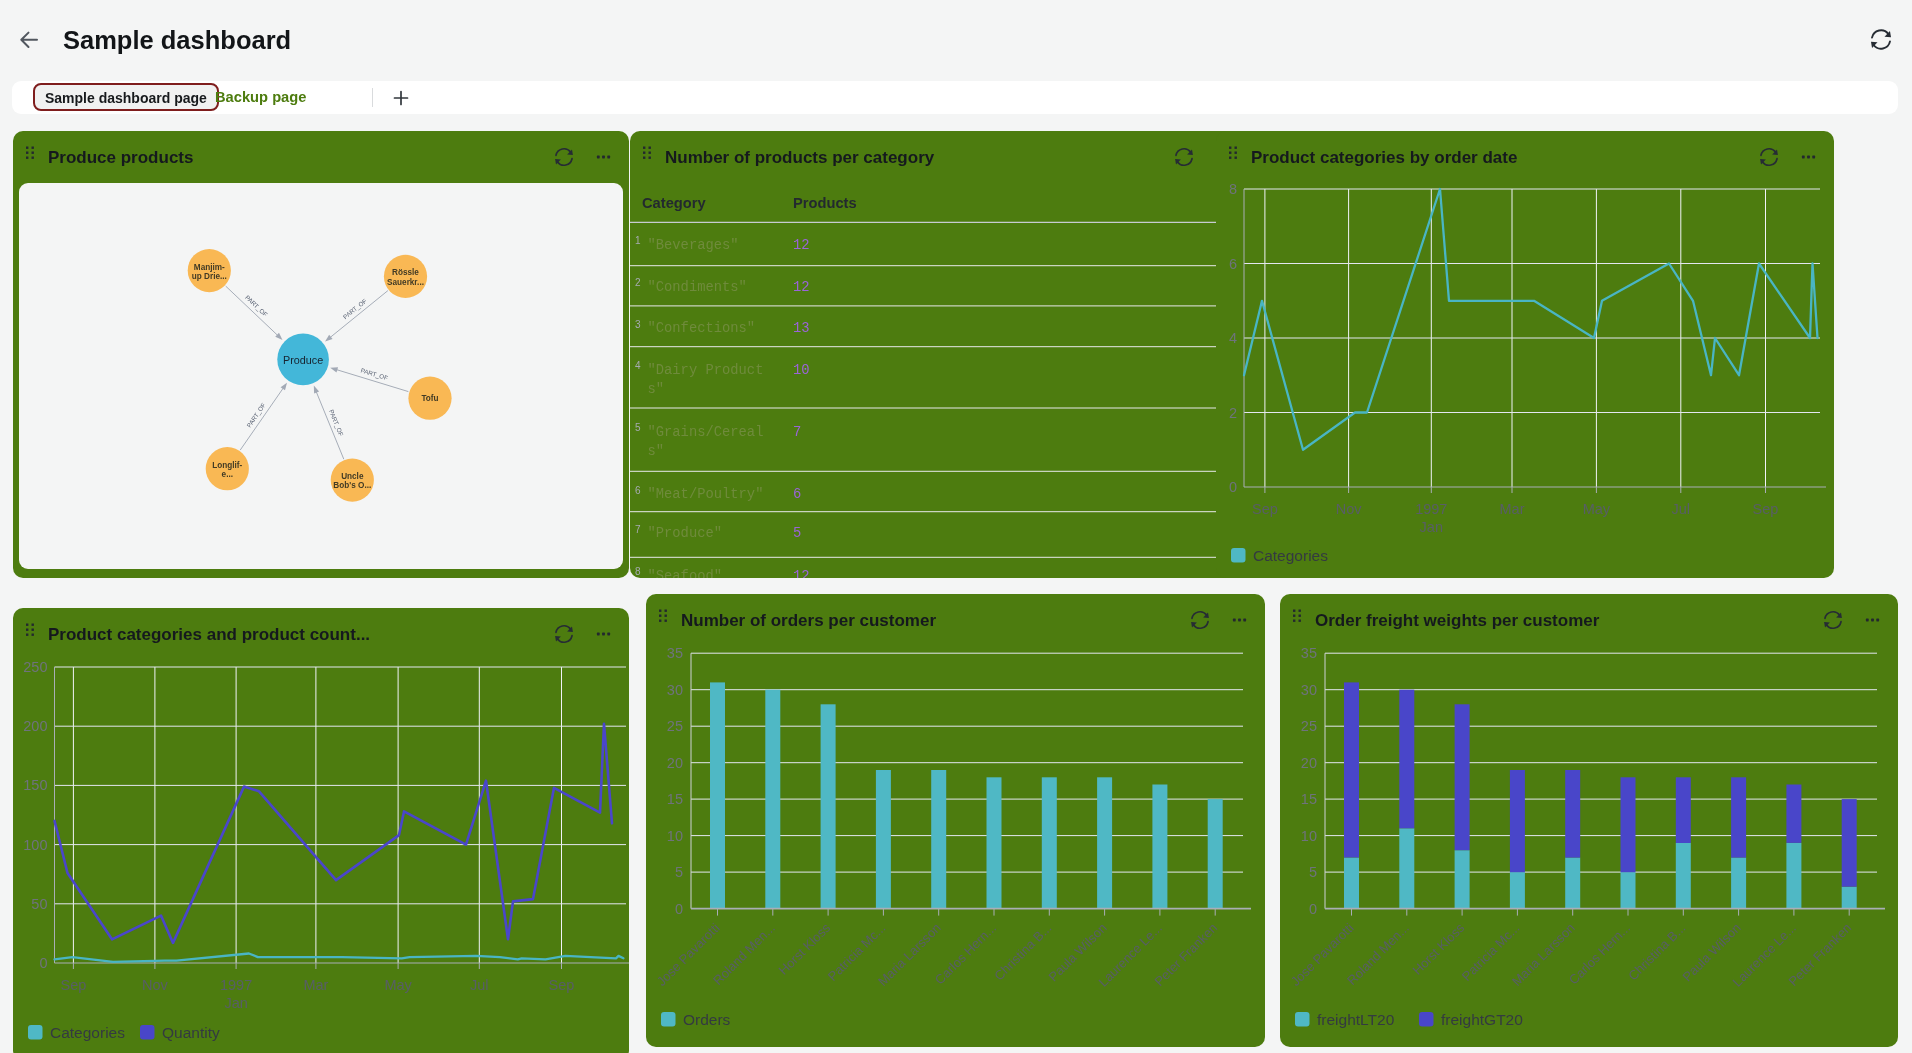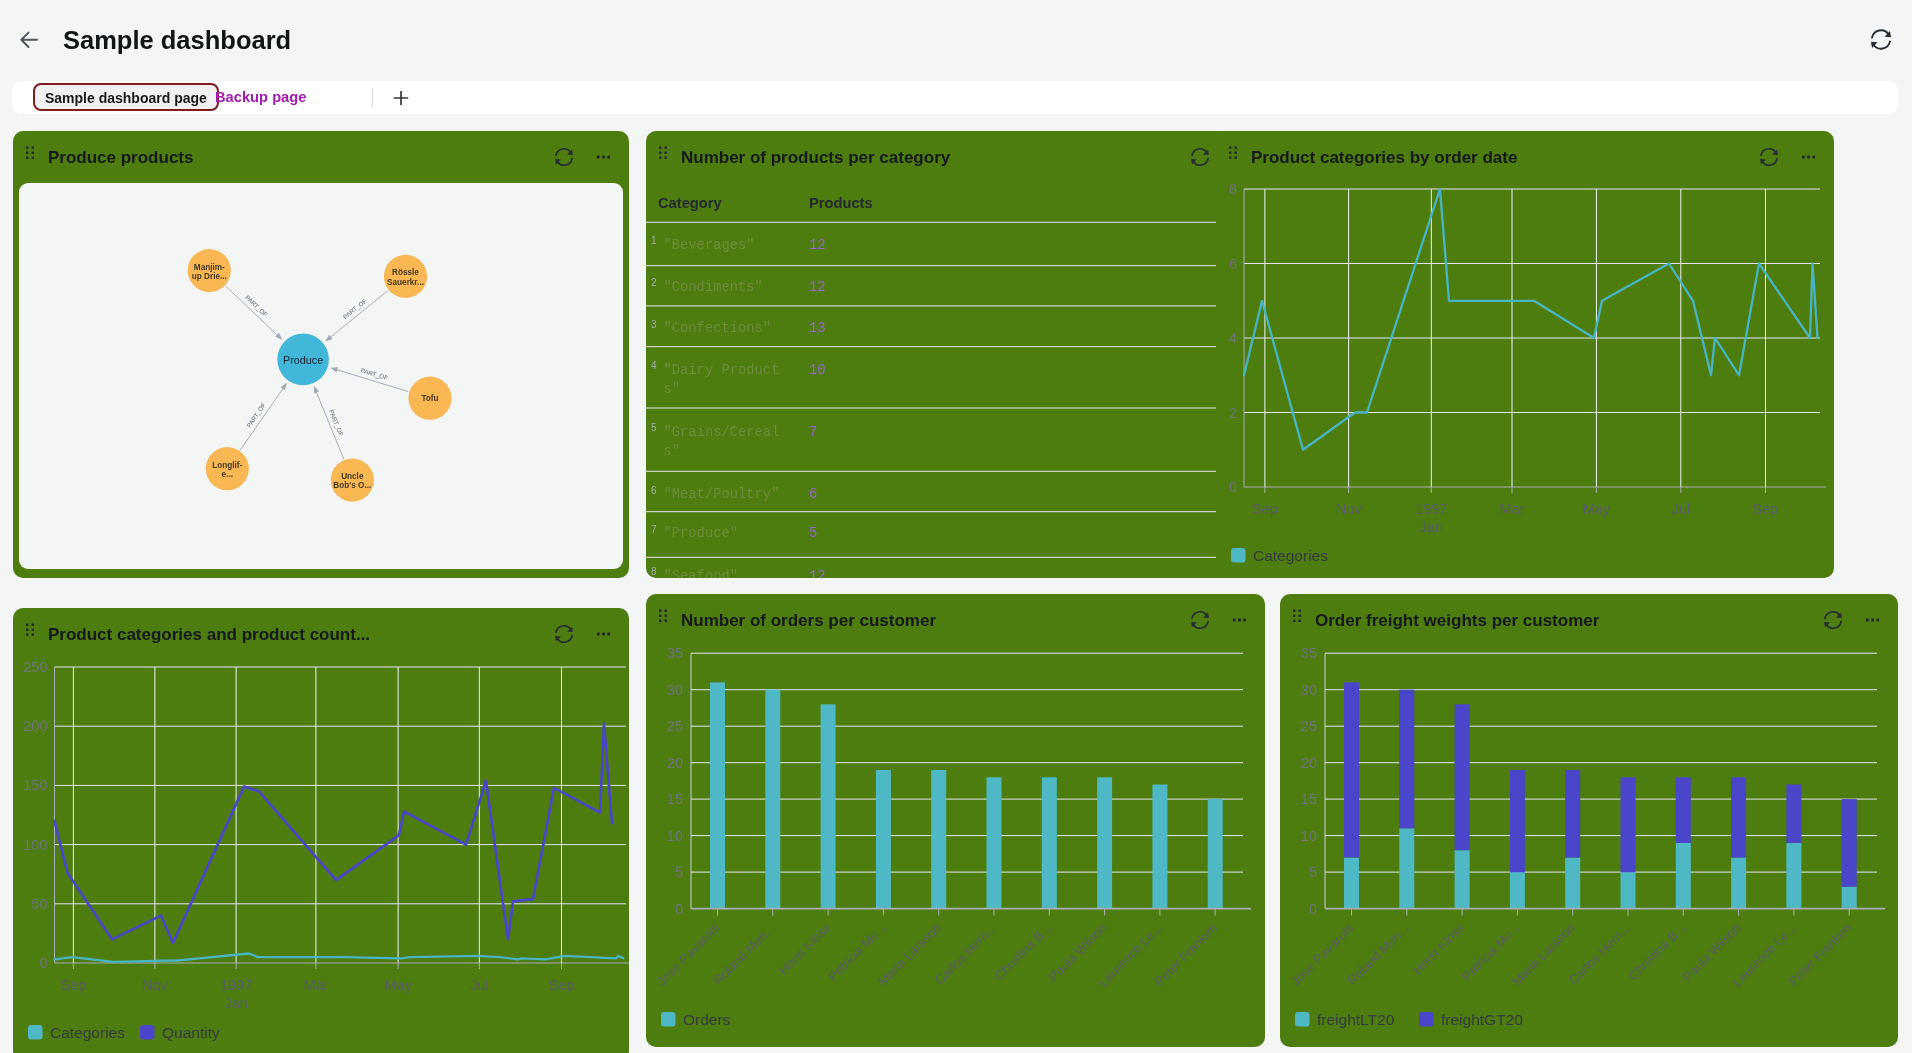--- a/index.html
+++ b/index.html
@@ -1,19 +1,19 @@
 <!DOCTYPE html>
 <html><head><meta charset="utf-8">
 <style>
 *{margin:0;padding:0;box-sizing:border-box}
 html,body{width:1912px;height:1053px;overflow:hidden;font-family:"Liberation Sans",sans-serif;background:#f4f5f5}
 .topband{position:absolute;left:0;top:0;width:1912px;height:81px;background:#f4f5f5}
 .tabstrip{position:absolute;left:12px;top:81px;width:1886px;height:33px;background:#fff;border-radius:9px}
 .tabpill{position:absolute;left:21px;top:2px;height:28px;line-height:26px;padding:0 10px;background:#f1f1f1;border:2px solid #7f1d1d;border-radius:8px;font-size:14px;font-weight:bold;color:#17191c}
-.tab2{position:absolute;left:203px;top:2px;height:28px;line-height:28px;font-size:14.7px;font-weight:bold;color:#a21caf}
+.tab2{position:absolute;left:203px;top:2px;height:28px;line-height:28px;font-size:14.7px;font-weight:bold;color:#4d7c0f}
 .tdiv{position:absolute;left:360px;top:7px;width:1px;height:19px;background:#d9dbdd}
 .panel{position:absolute;background:#4d7c0f;border-radius:10px;overflow:hidden}
 .ph,.chart{position:absolute;left:0;top:0}
 .chart{top:0}
 svg text{font-family:"Liberation Sans",sans-serif}
 .mono{font-family:"Liberation Mono",monospace}
 </style></head>
 <body>
 <div class="topband"></div>
 
@@ -80,21 +80,21 @@
       <circle cx="214.3" cy="337.7" r="21.6" fill="#F9B854"></circle>
       <text x="214.3" y="336.7" font-size="8.2" font-weight="bold" fill="#413a25" text-anchor="middle">Longlif-</text>
       <text x="214.3" y="345.9" font-size="8.2" font-weight="bold" fill="#413a25" text-anchor="middle">e...</text>
       <circle cx="339.3" cy="349.1" r="21.6" fill="#F9B854"></circle>
       <text x="339.3" y="348.1" font-size="8.2" font-weight="bold" fill="#413a25" text-anchor="middle">Uncle</text>
       <text x="339.3" y="357.3" font-size="8.2" font-weight="bold" fill="#413a25" text-anchor="middle">Bob's O...</text>
       <circle cx="290.1" cy="228.4" r="25.8" fill="#43B7D9"></circle>
       <text x="290.1" y="232.9" font-size="10.8" fill="#17222e" text-anchor="middle">Produce</text>
     </svg>
   </div>
-<div class="panel" style="left:646px;top:131px;width:619px;height:447px">
+<div class="panel" style="left:630px;top:131px;width:619px;height:447px">
     <svg class="ph" width="619" height="44" viewBox="0 0 619 44">
       <rect x="13" y="15.5" width="2.4" height="2.4" fill="#23282e"></rect>
       <rect x="13" y="20.5" width="2.4" height="2.4" fill="#23282e"></rect>
       <rect x="13" y="25.5" width="2.4" height="2.4" fill="#23282e"></rect>
       <rect x="18.5" y="15.5" width="2.4" height="2.4" fill="#23282e"></rect>
       <rect x="18.5" y="20.5" width="2.4" height="2.4" fill="#23282e"></rect>
       <rect x="18.5" y="25.5" width="2.4" height="2.4" fill="#23282e"></rect>
       <text x="35" y="32" font-size="17" font-weight="bold" fill="#15191E">Number of products per category</text>
       <path d="M 545.98 24.30 A 8.2 8.2 0 0 1 560.55 21.07" stroke="#262c34" stroke-width="1.7" fill="none" stroke-linecap="round"></path>
       <path d="M 562.93 23.92 L 561.98 18.42 L 557.15 23.58 Z" fill="#262c34"></path>

